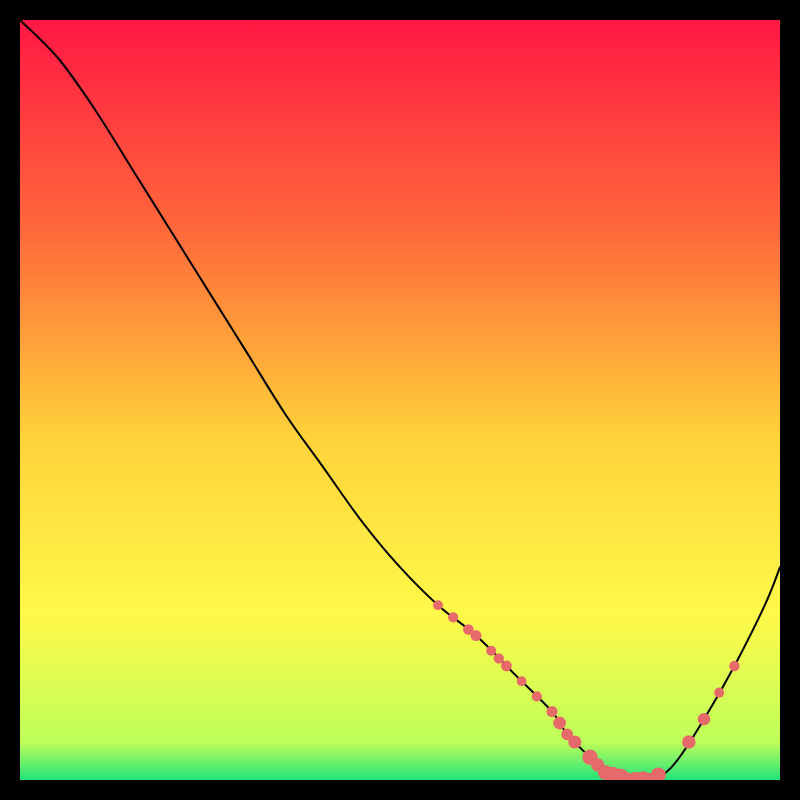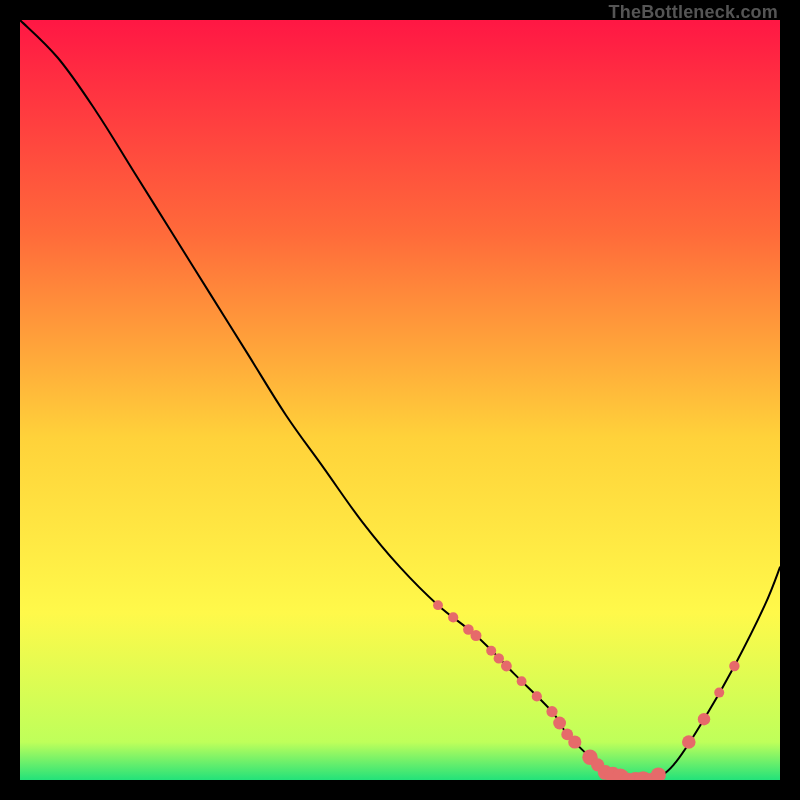--- a/index.html
+++ b/index.html
@@ -44,21 +44,20 @@
     stroke-linejoin: round;
   }
   .dot {
     fill: #e66a6a;
     stroke: none;
   }
 </style>
 </head>
 <body>
 <div class="container">
-  <div class="watermark">TheBottleneck.com</div>
   <svg class="plot-area" viewBox="0 0 760 760" preserveAspectRatio="none">
     <defs>
       <linearGradient id="bg-grad" x1="0" y1="0" x2="0" y2="1">
         <stop id="g0" offset="0%" stop-color="#ff1744"></stop>
         <stop id="g1" offset="28%" stop-color="#ff6a3a"></stop>
         <stop id="g2" offset="55%" stop-color="#ffd23a"></stop>
         <stop id="g3" offset="78%" stop-color="#fff94a"></stop>
         <stop id="g4" offset="95%" stop-color="#bfff5a"></stop>
         <stop id="g5" offset="100%" stop-color="#23e27a"></stop>
       </linearGradient>

